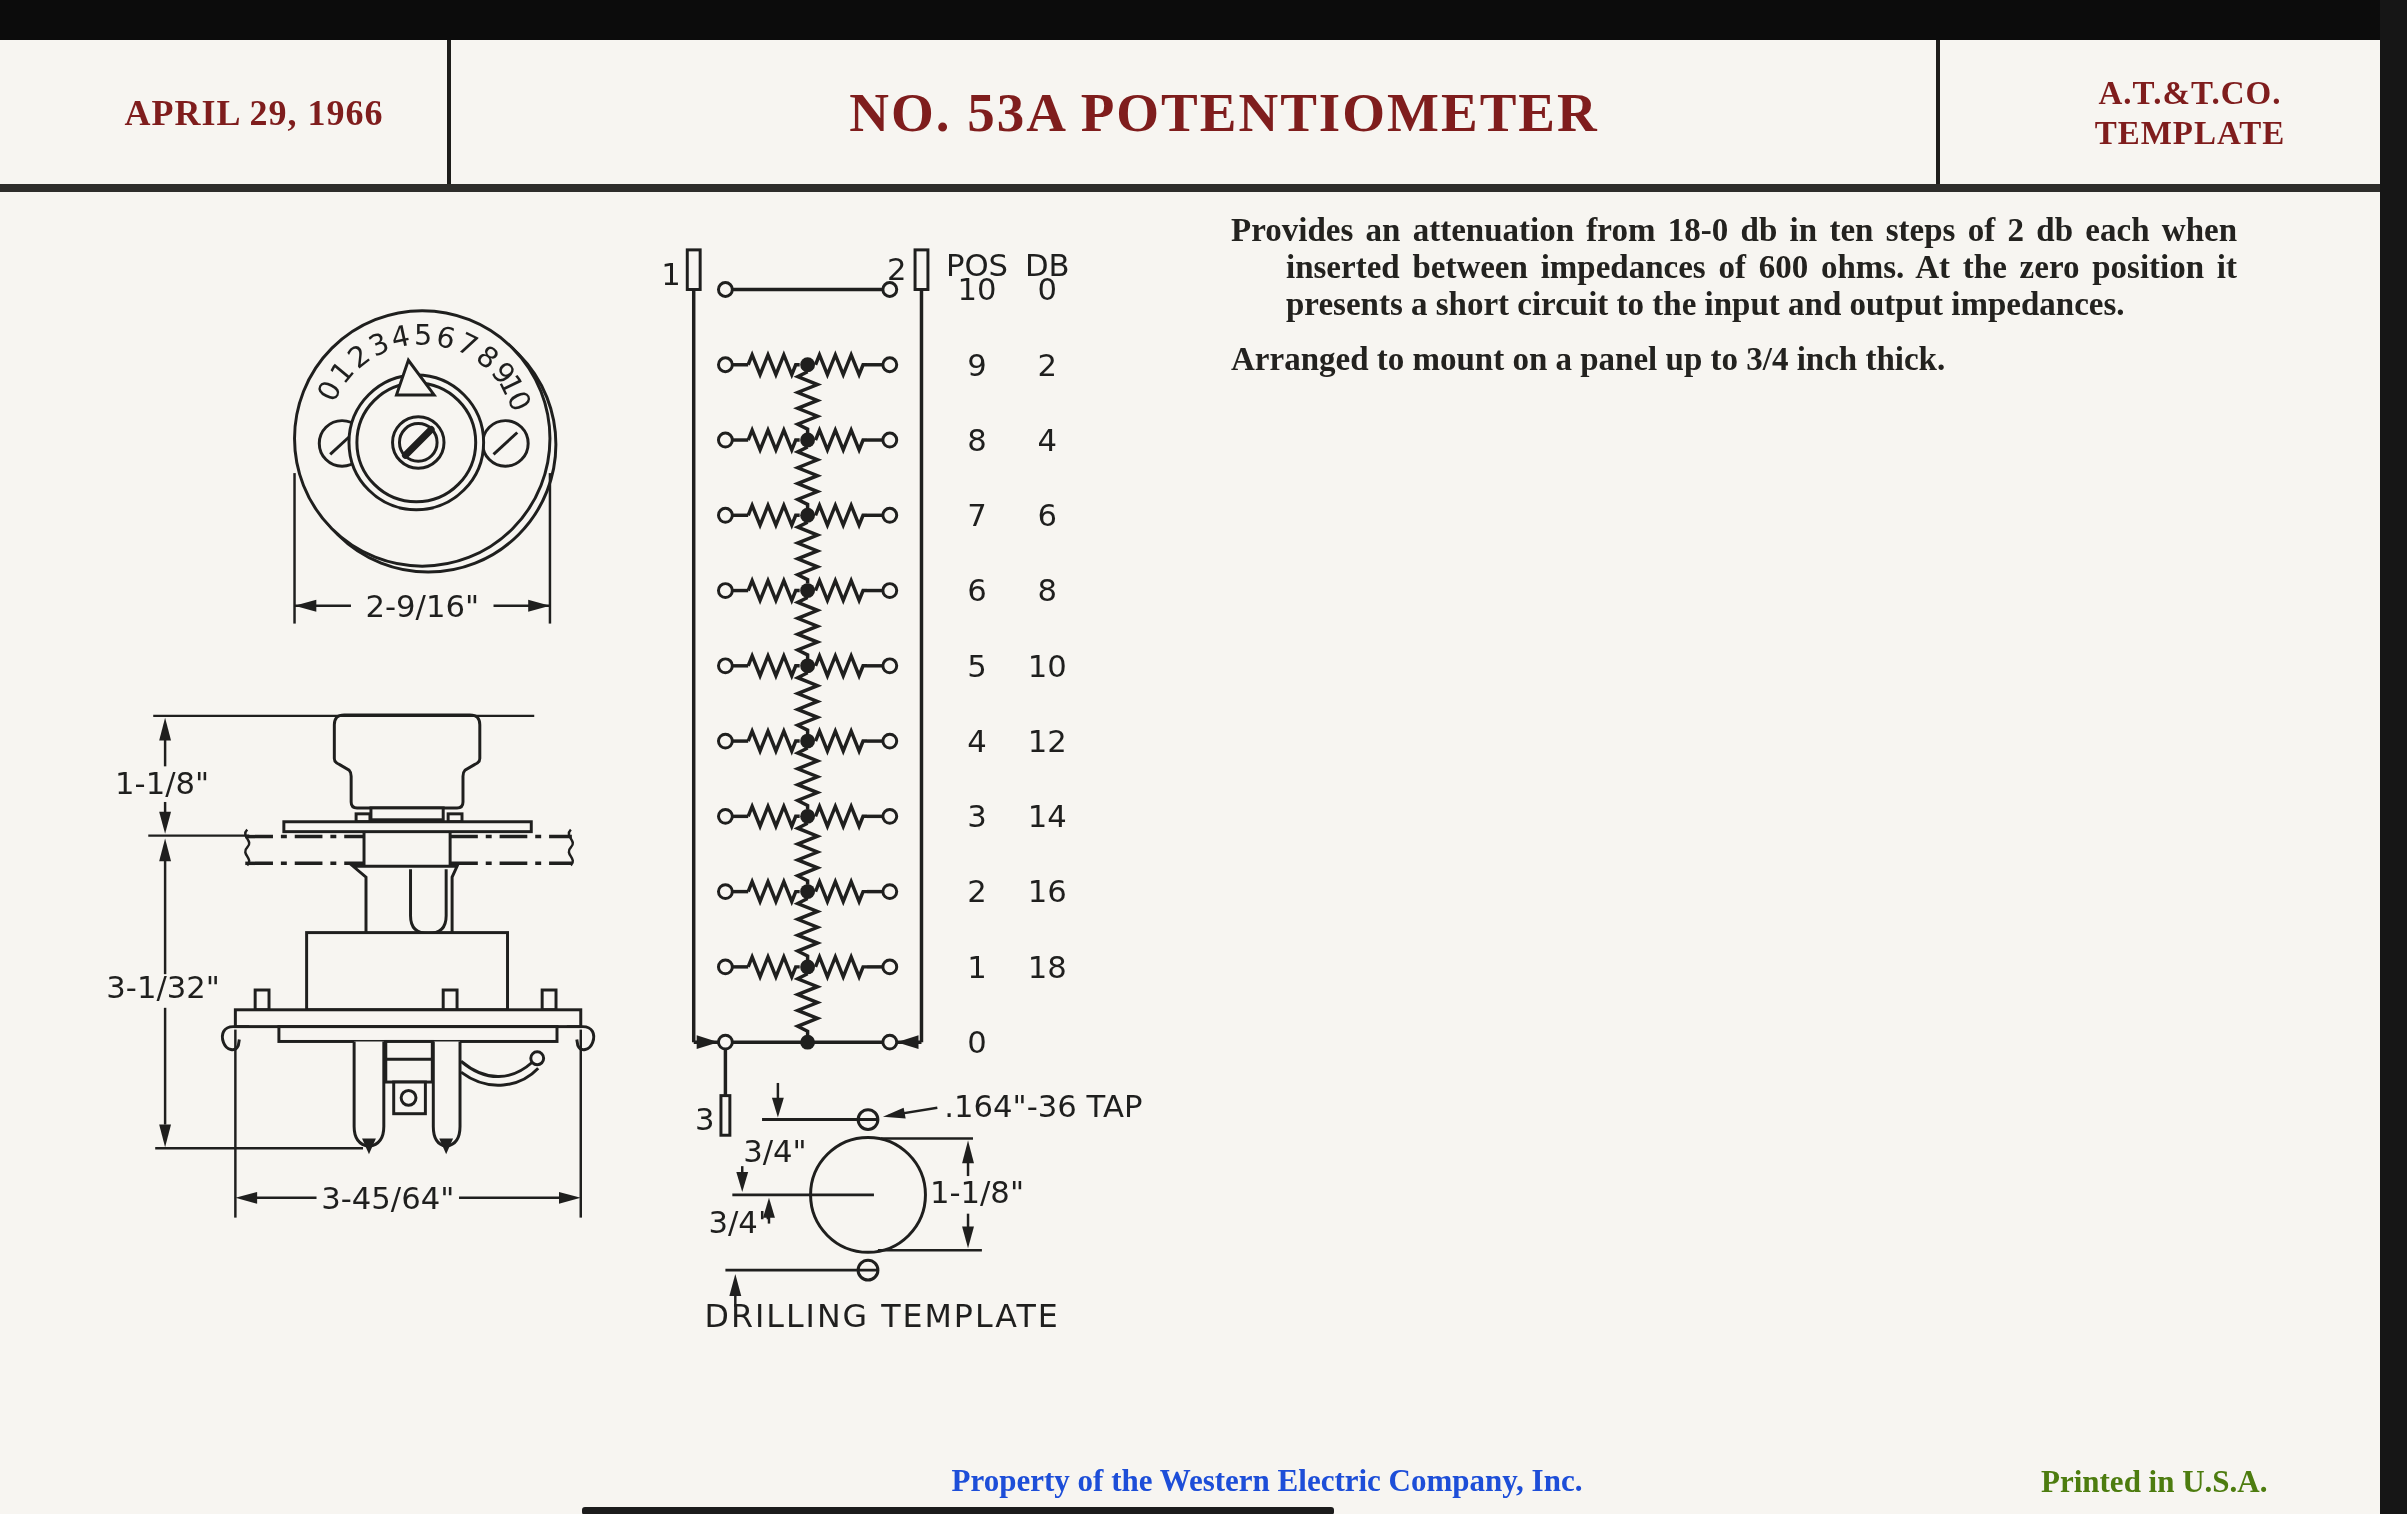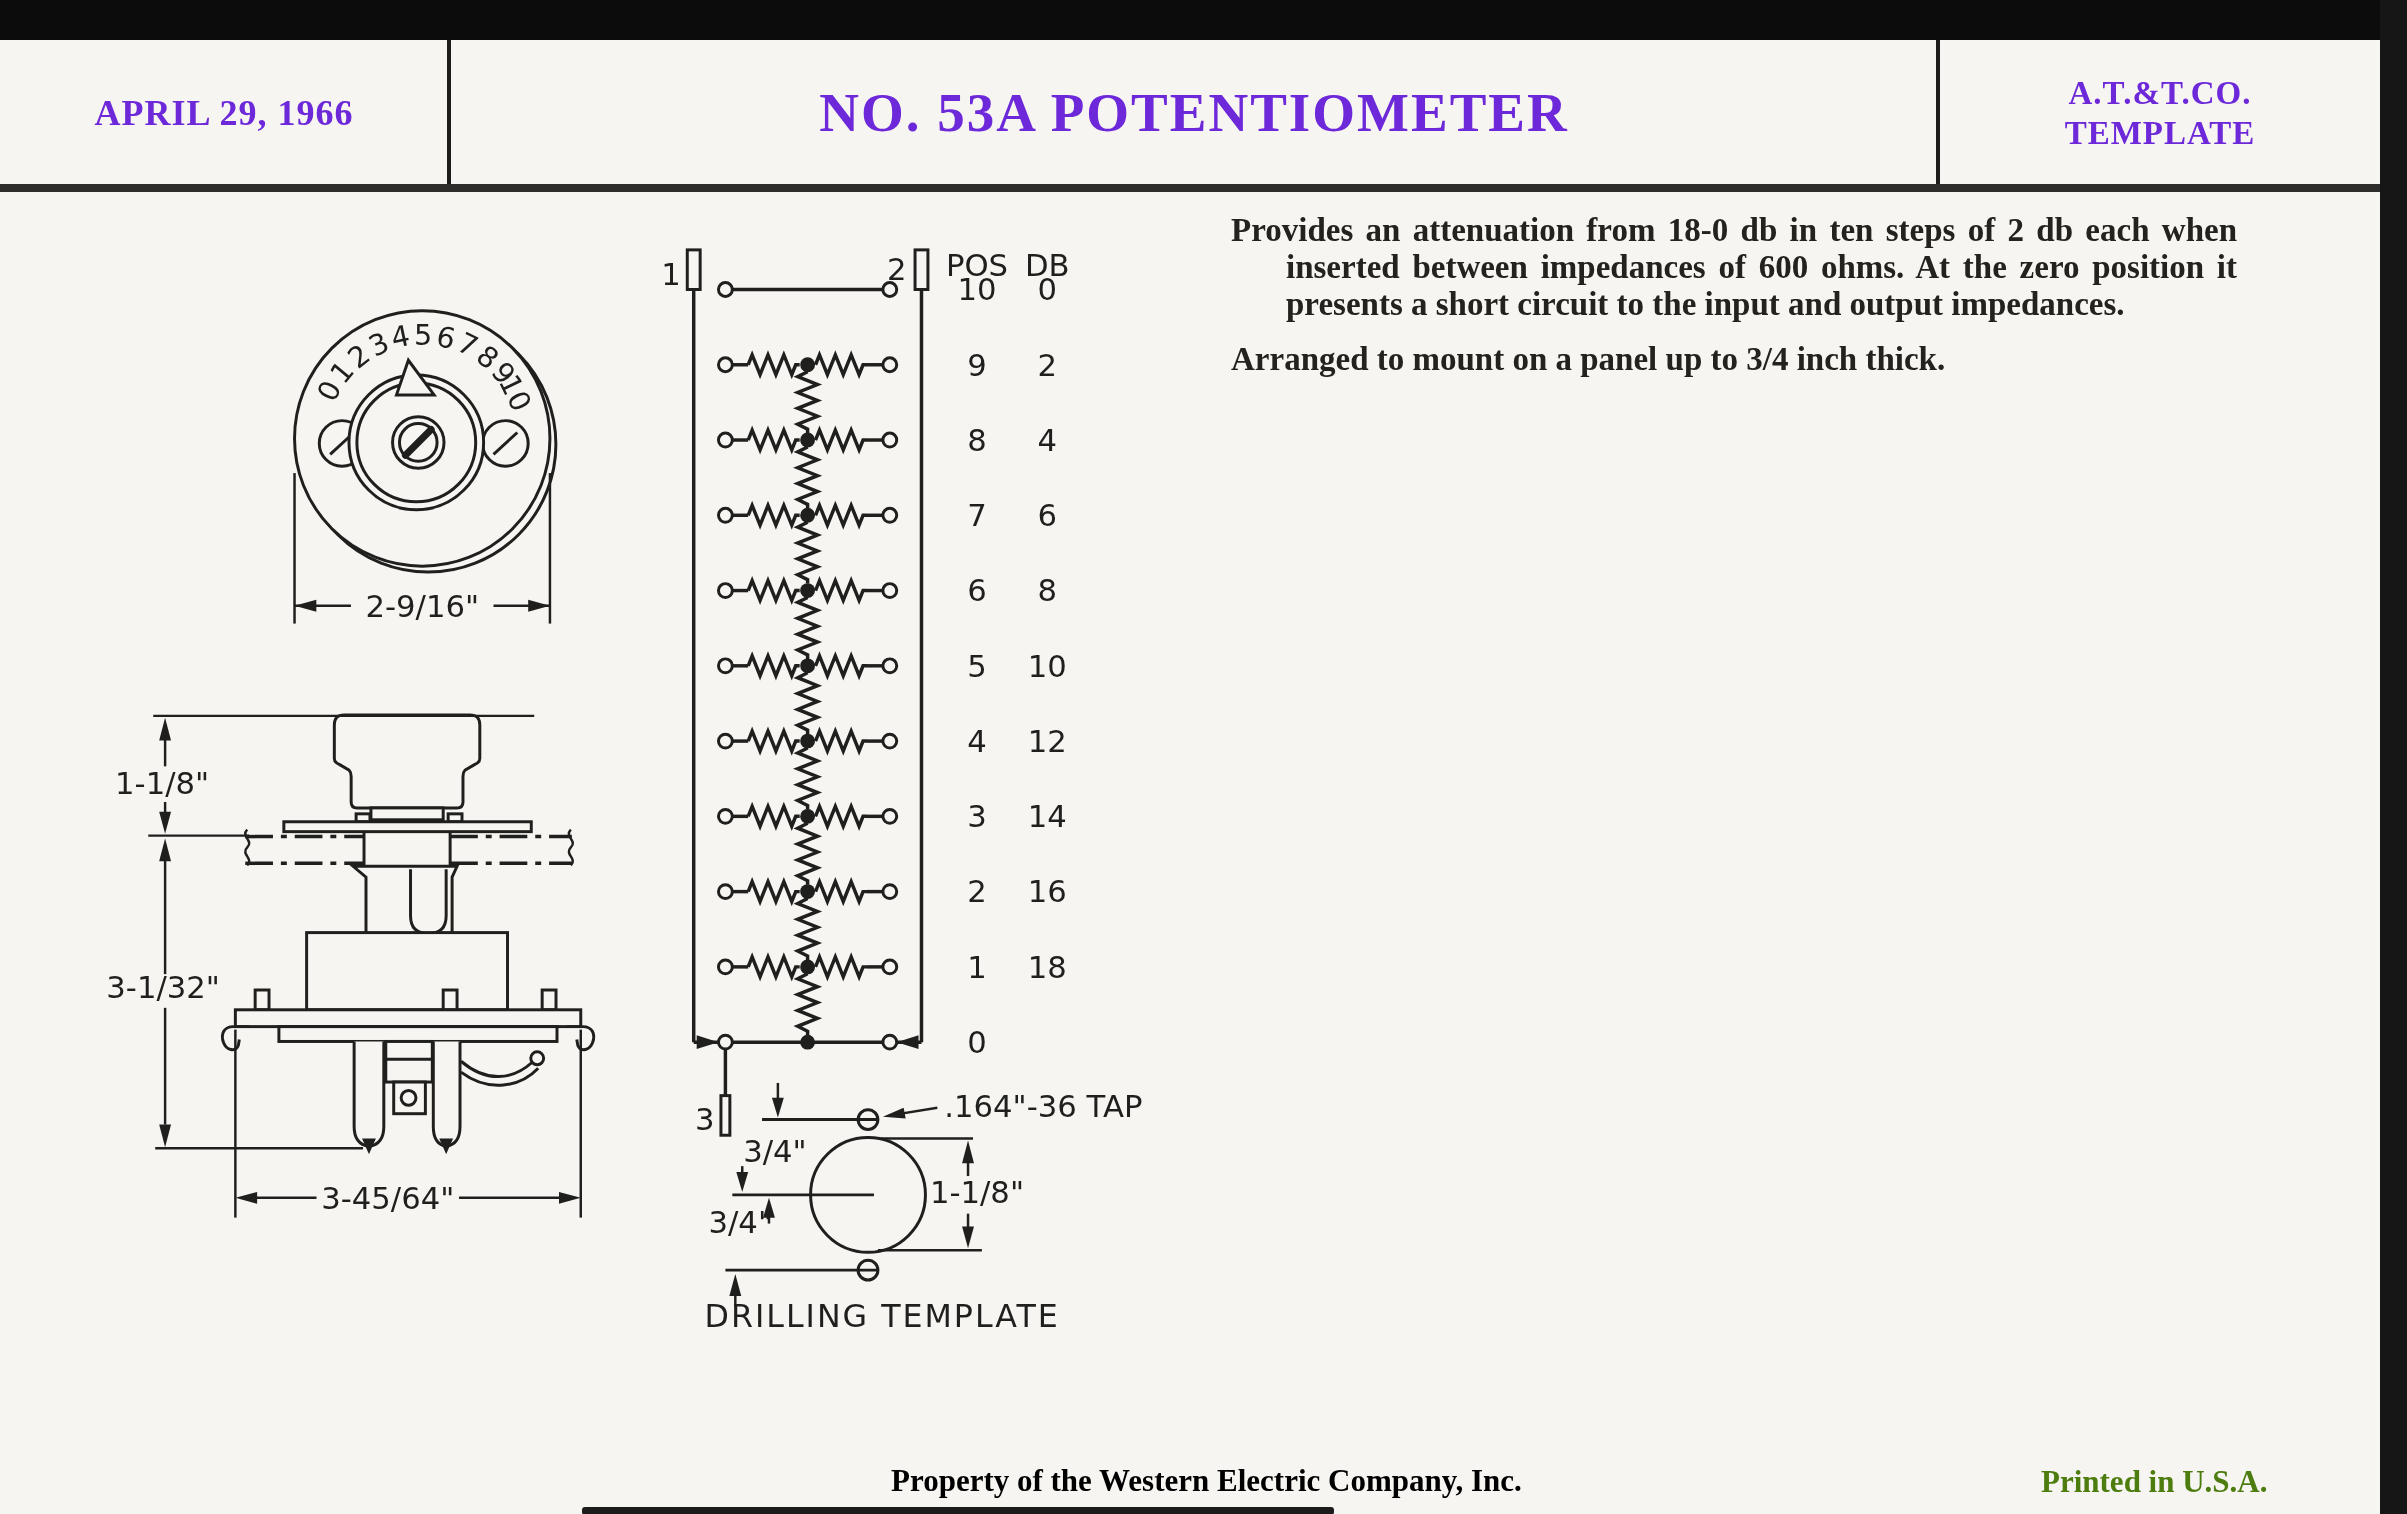--- a/index.html
+++ b/index.html
@@ -4,32 +4,32 @@
 <style>
   html,body{margin:0;padding:0;}
   body{width:2408px;height:1515px;position:relative;overflow:hidden;background:#f7f5f1;}
   .abs{position:absolute;}
   
   #top-bar{left:0;top:0;width:2408px;height:40px;background:#0c0c0c;}
   #right-bar{left:2380px;top:0;width:28px;height:1515px;background:#161616;}
   #bottom-mark{left:582px;top:1507px;width:752px;height:8px;background:#1c1c1c;border-radius:3px;}
   
   #header{left:0;top:40px;width:2380px;height:145px;background:#f7f5f1;}
-  .hdr-cell{position:absolute;top:0;height:145px;display:flex;align-items:center;justify-content:center;text-align:center;color:#6d28d9;}
+  .hdr-cell{position:absolute;top:0;height:145px;display:flex;align-items:center;justify-content:center;text-align:center;color:#7f1d1d;padding-left:30px;}
   #hdr-date{left:0;width:448px;font:bold 36px "Liberation Serif","DejaVu Serif",serif;letter-spacing:1px;}
   #hdr-title{left:452px;width:1484px;font:bold 55px "Liberation Serif","DejaVu Serif",serif;letter-spacing:2px;}
   #hdr-org{left:1940px;width:440px;font:bold 33px "Liberation Serif","DejaVu Serif",serif;line-height:40px;letter-spacing:1px;align-items:center;}
   .vdiv{position:absolute;top:40px;width:4px;height:145px;background:#1e1d1b;}
   #vdiv-l{left:447px;} #vdiv-r{left:1936px;}
   #rule{left:0;top:184px;width:2382px;height:8px;background:#2e2d2b;}
   
   #desc{left:1231px;top:212px;width:1006px;color:#23221f;font:bold 33px "Liberation Serif","DejaVu Serif",serif;line-height:37px;}
   #desc p{margin:0 0 18px 0;padding-left:55px;text-indent:-55px;text-align:justify;}
   
-  #footer-left{left:891px;top:1463px;width:752px;text-align:left;font:bold 31px "Liberation Serif","DejaVu Serif",serif;color:#000000;}
+  #footer-left{left:891px;top:1463px;width:752px;text-align:center;font:bold 31px "Liberation Serif","DejaVu Serif",serif;color:#1d4ed8;}
   #footer-right{left:2041px;top:1464px;font:bold 31px "Liberation Serif","DejaVu Serif",serif;color:#4d7c0f;}
   
   svg{position:absolute;overflow:visible;}
   svg text{fill:#1f1f1e;font-family:"DejaVu Sans","Liberation Sans",sans-serif;}
   .ln{stroke:#1f1f1e;stroke-width:3;fill:none;}
   .ln2{stroke:#1f1f1e;stroke-width:2.5;fill:none;}
   .fat{stroke:#1f1f1e;stroke-width:3.5;fill:none;}
   .open{fill:#f7f5f1;stroke:#1f1f1e;stroke-width:3;}
   .solid{fill:#1f1f1e;stroke:none;}
   .lbl{font-size:31px;}

